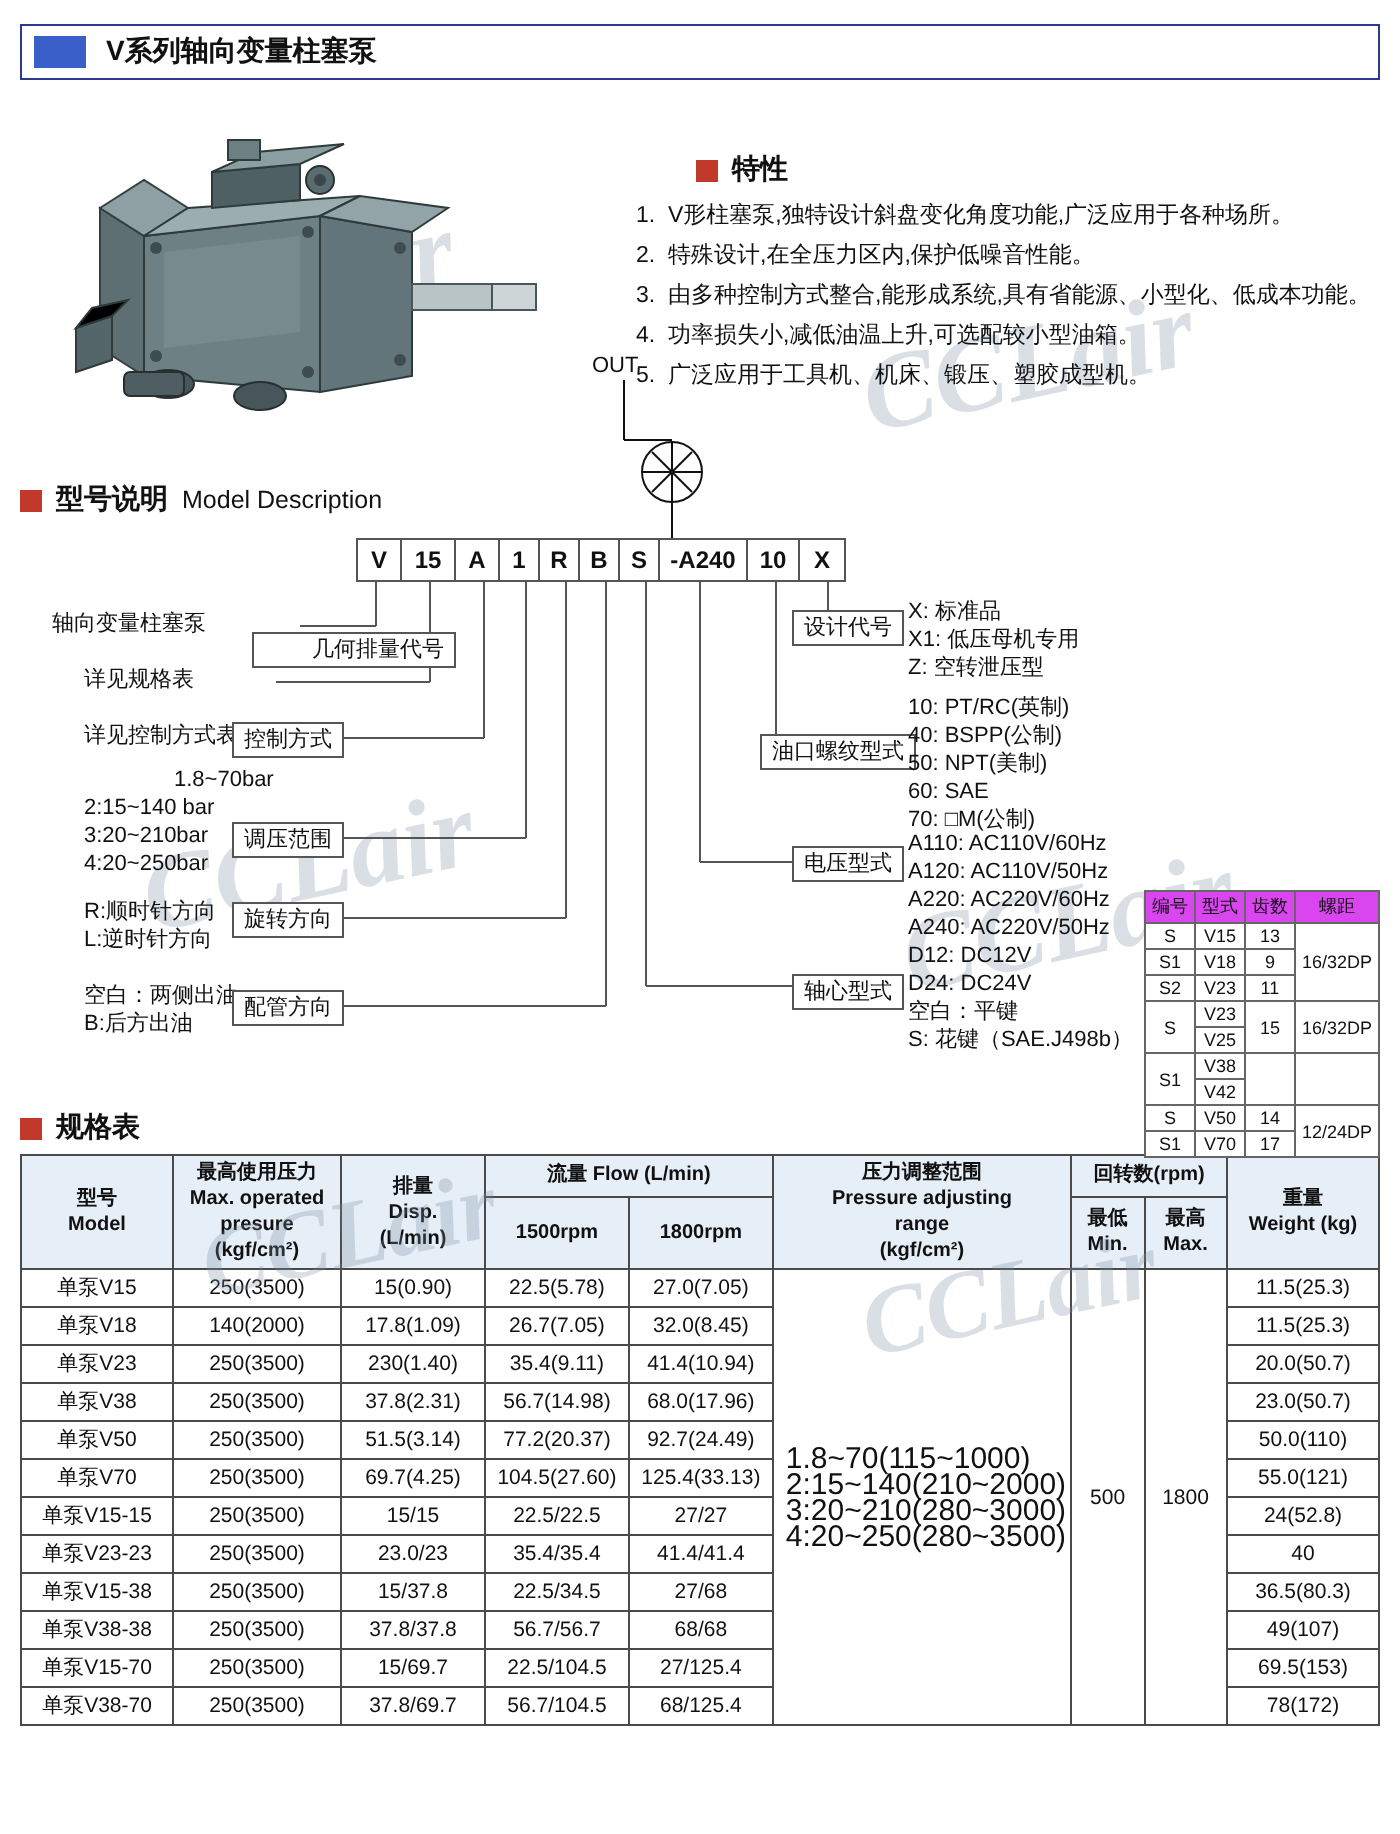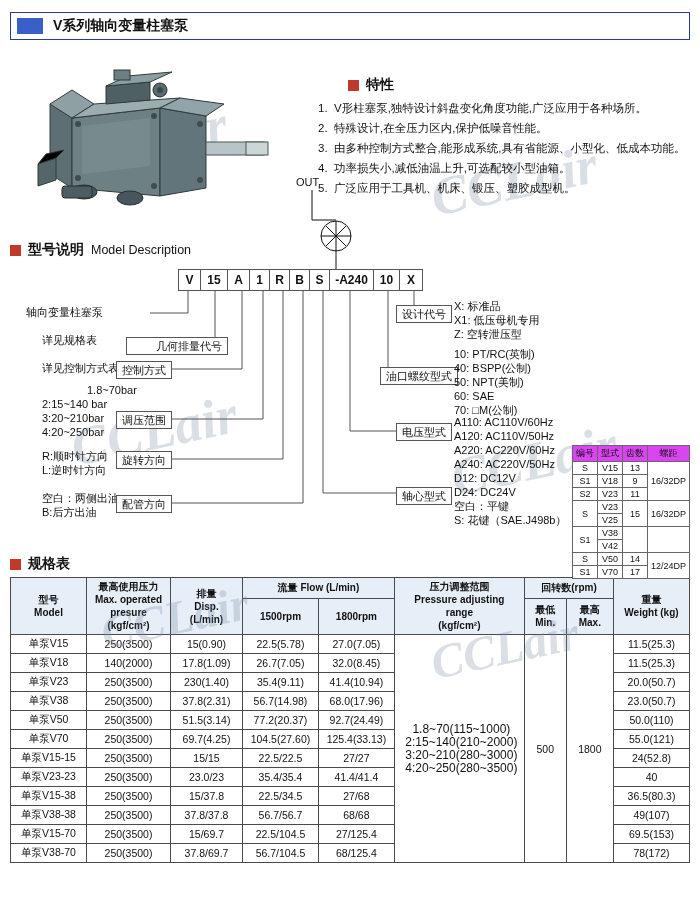--- a/index.html
+++ b/index.html
@@ -245,21 +245,21 @@
     <div class="lbl" style="left:32px; top:98px;">详见控制方式表</div>
     <div class="lbl" style="left:32px; top:120px;margin-left:45px;">1.8~70bar</div>
     <div class="lbl" style="left:32px; top:134px;">2:15~140 bar</div>
     <div class="lbl" style="left:32px; top:148px;">3:20~210bar</div>
     <div class="lbl" style="left:32px; top:162px;">4:20~250bar</div>
     <div class="lbl" style="left:32px; top:186px;">R:顺时针方向</div>
     <div class="lbl" style="left:32px; top:200px;">L:逆时针方向</div>
     <div class="lbl" style="left:32px; top:228px;">空白：两侧出油</div>
     <div class="lbl" style="left:32px; top:242px;">B:后方出油</div>
 
-    <div class="lbl box" style="left:116px; top:74px;padding-left:29px;">几何排量代号</div>
+    <div class="lbl box" style="left:116px; top:53px;padding-left:29px;">几何排量代号</div>
     <div class="lbl box" style="left:106px; top:98px;">控制方式</div>
     <div class="lbl box" style="left:106px; top:148px;">调压范围</div>
     <div class="lbl box" style="left:106px; top:188px;text-align:center;">旋转方向</div>
     <div class="lbl box" style="left:106px; top:232px;">配管方向</div>
 
     <div class="lbl box" style="left:386px; top:42px;">设计代号</div>
     <div class="lbl" style="left:444px; top:36px;">X: 标准品</div>
     <div class="lbl" style="left:444px; top:50px;">X1: 低压母机专用</div>
     <div class="lbl" style="left:444px; top:64px;">Z: 空转泄压型</div>
 
@@ -373,21 +373,21 @@
       </tr>
     </thead>
     <tbody>
       <tr>
         <td class="model">单泵V15</td>
         <td>250(3500)</td>
         <td>15(0.90)</td>
         <td>22.5(5.78)</td>
         <td>27.0(7.05)</td>
         <td rowspan="12">
-          <div style="font-size:12px; line-height:13px; text-align:center; padding-left:4px;">
+          <div style="font-size:15px; line-height:13px; text-align:left; padding-left:4px;">
             <div>1.8~70(115~1000)</div>
             <div>2:15~140(210~2000)</div>
             <div>3:20~210(280~3000)</div>
             <div>4:20~250(280~3500)</div>
           </div>
         </td>
         <td rowspan="12">500</td>
         <td rowspan="12">1800</td>
         <td>11.5(25.3)</td>
       </tr>

